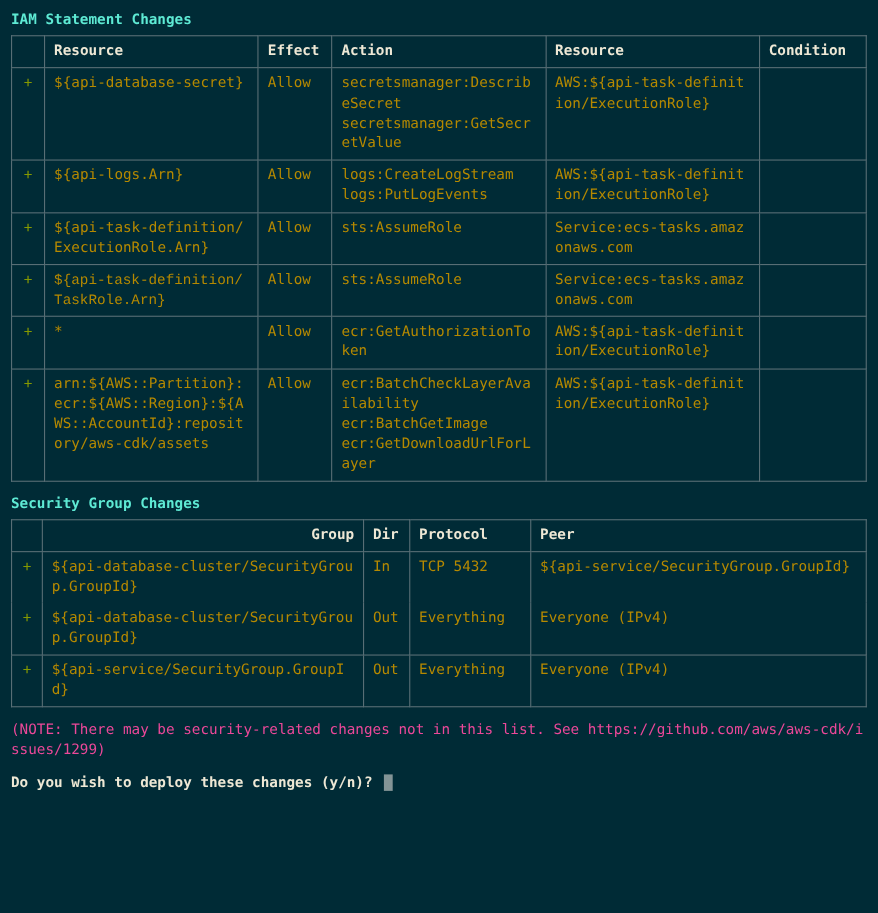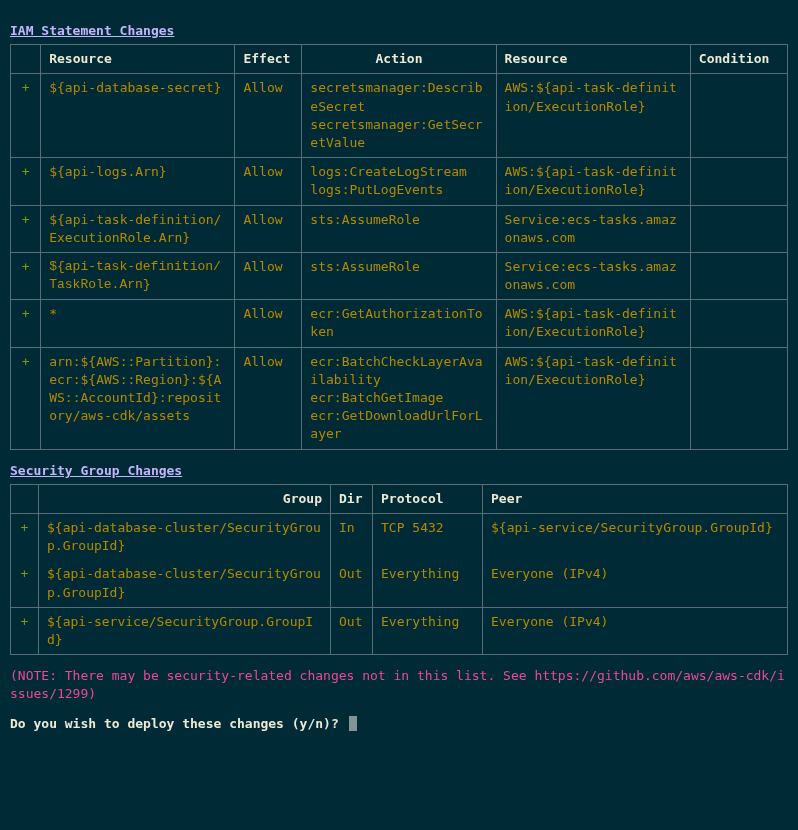--- a/index.html
+++ b/index.html
@@ -10,25 +10,23 @@
     body {
       background-color: #002b36;
       color: #839496;
       font-family: 'Menlo', 'Monaco', 'Consolas', monospace;
       font-size: 13px;
       padding: 10px;
       width: 798px;
       line-height: 1.4;
     }
     .section-header {
-      color: #c4b5fd;
+      color: #5eead4;
       font-weight: bold;
-      text-decoration: underline;
       margin-bottom: 4px;
-      margin-top: 12px;
     }
     table {
       border-collapse: collapse;
       width: 100%;
       margin-bottom: 12px;
       padding-left: 46px;
     }
     th, td {
       border: 1px solid #586e75;
       padding: 5px 8px;
@@ -43,21 +41,21 @@
     .plus-cell {
       color: #859900;
       width: 28px;
       text-align: center;
     }
     .data-cell {
       color: #b58900;
     }
     .iam-table .col-resource { width: 180px; }
     .iam-table .col-effect { width: 62px; }
-    .iam-table .col-action { width: 180px; text-align: center; }
+    .iam-table .col-action { width: 180px; }
     .iam-table .col-principal { width: 180px; }
     .iam-table .col-condition { width: 90px; }
 
     .sg-table .col-group { width: 292px; text-align: right; }
     .sg-table .col-dir { width: 42px; }
     .sg-table .col-protocol { width: 110px; }
 
     .note {
       color: #ec4899;
       margin-top: 2px;

